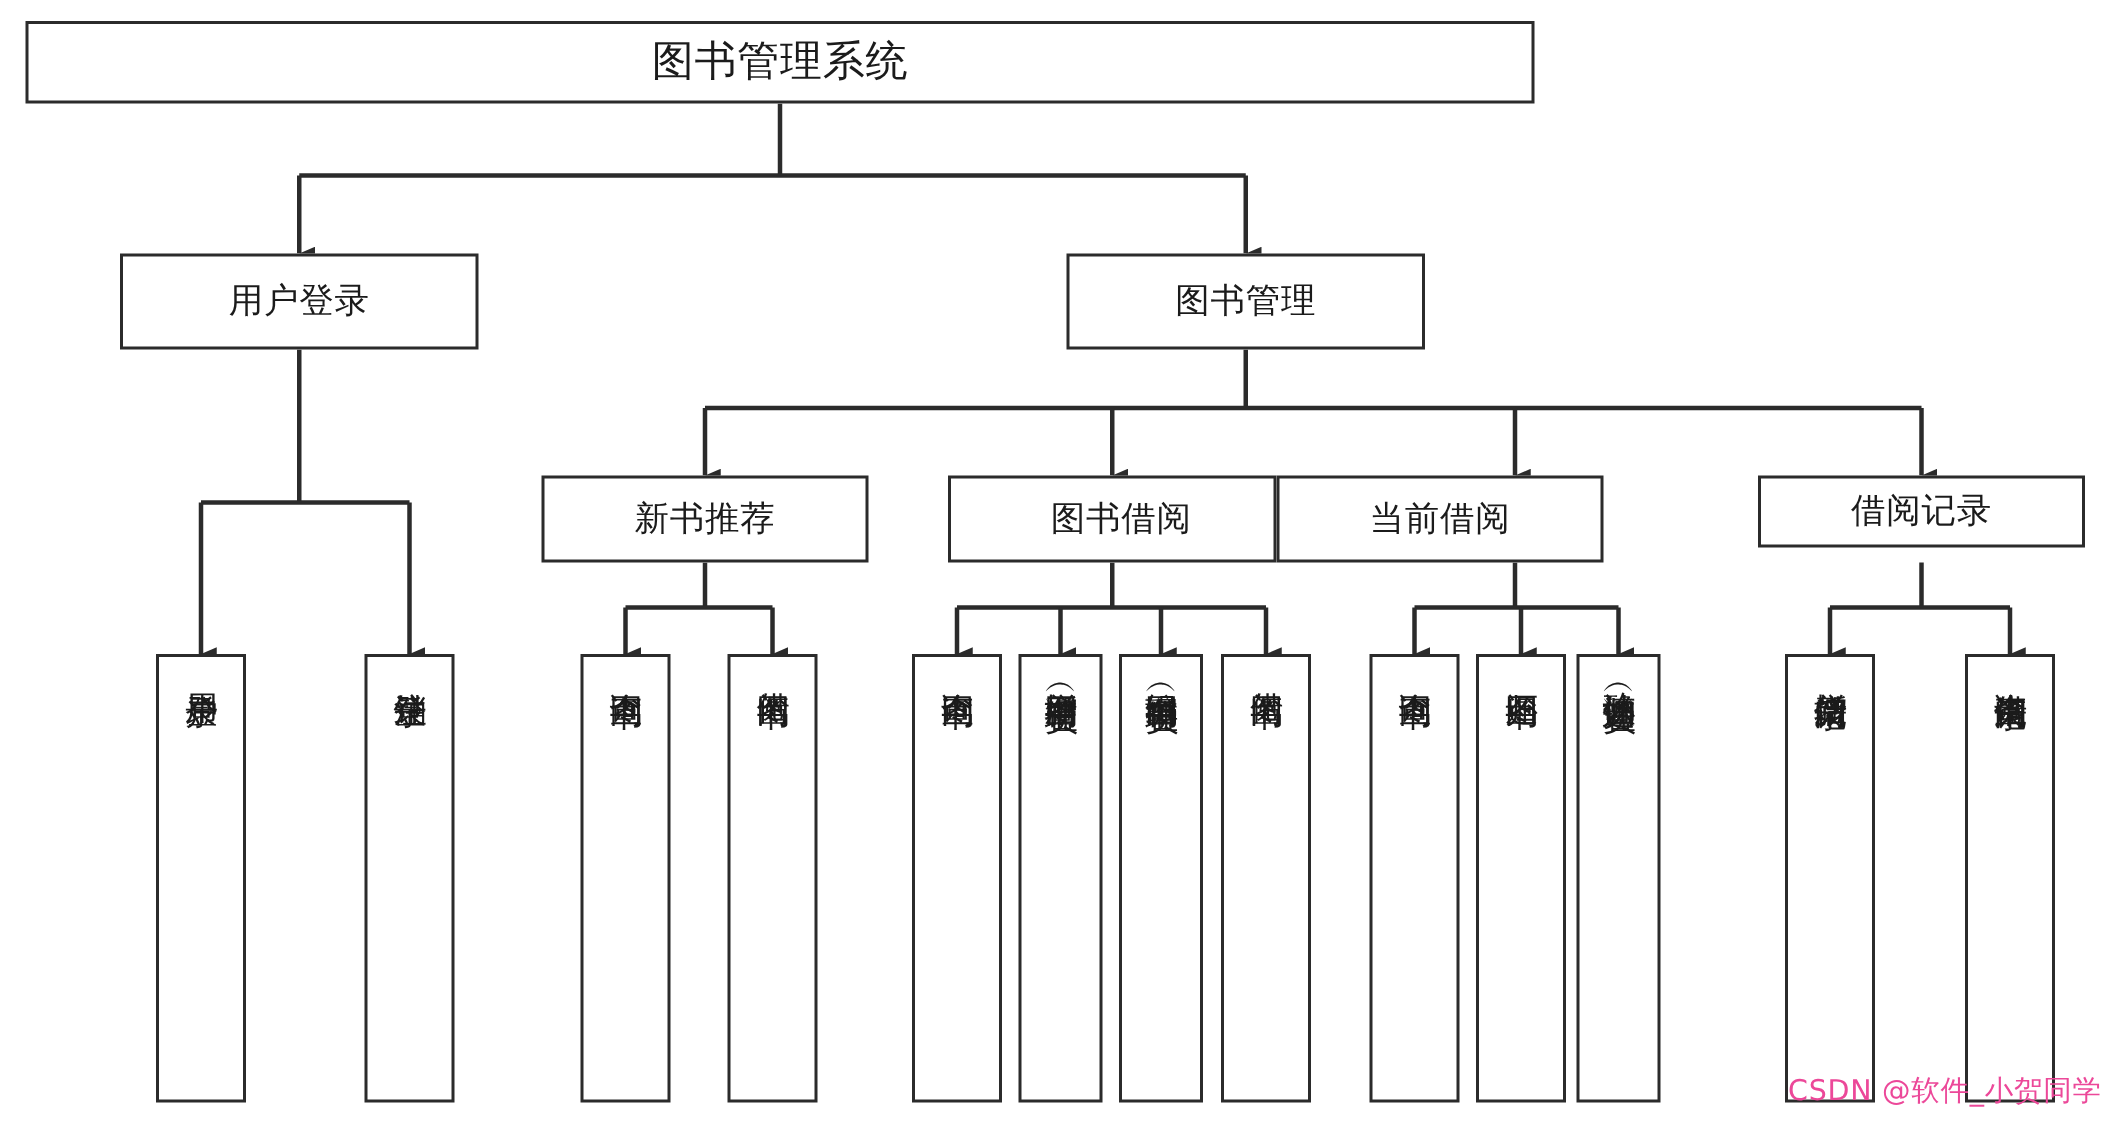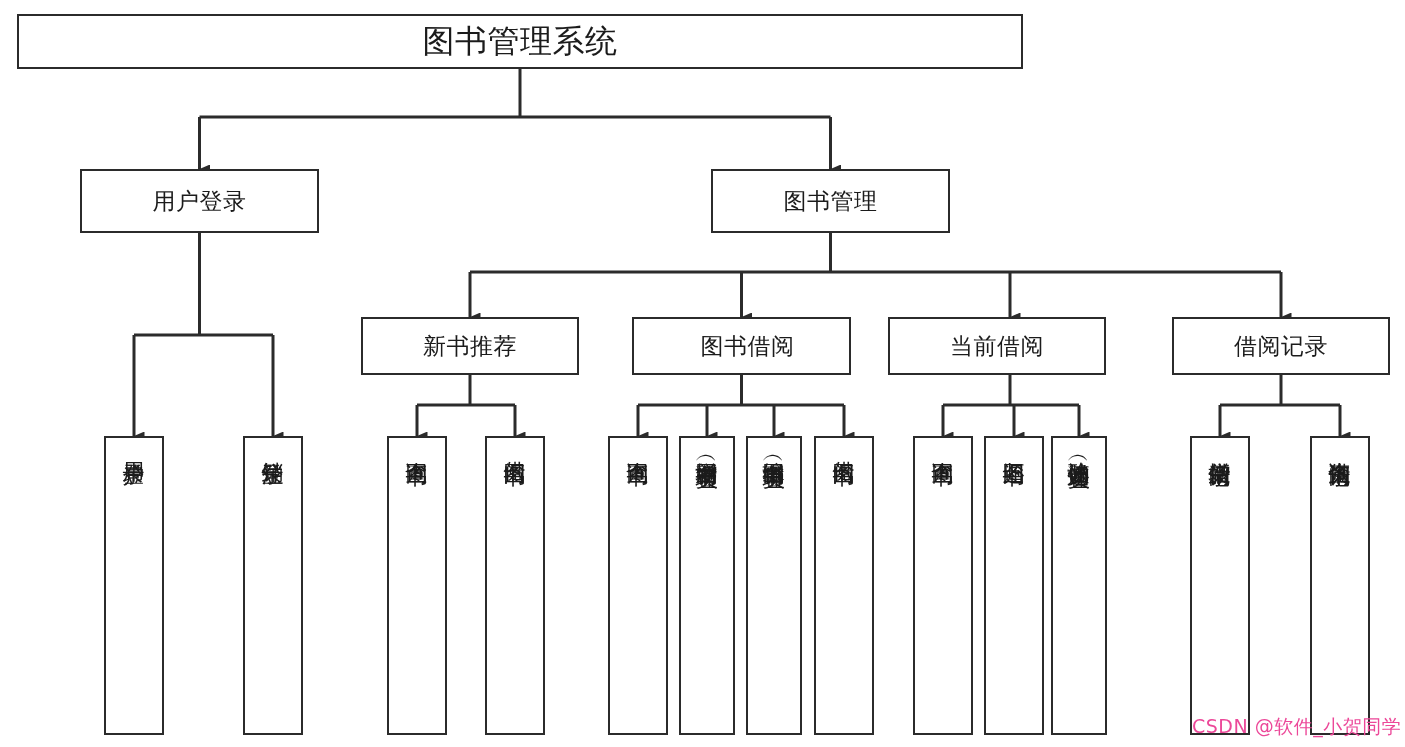--- a/index.html
+++ b/index.html
@@ -37,21 +37,21 @@
     justify-content: center;
     text-align: center;
   }
   .node .label {
     font-size: 23px;
     line-height: 1.15;
     letter-spacing: 0.5px;
     color: #1b1b1b;
     white-space: nowrap;
   }
-  .node.root .label { font-size: 32px; text-align: right; }
+  .node.root .label { font-size: 28px; text-align: right; }
   .node.vertical {
     align-items: flex-start;
     justify-content: center;
     padding-top: 6px;
   }
   .node.vertical .label {
     writing-mode: vertical-rl;
     text-orientation: upright;
     font-size: 22px;
     line-height: 1.05;
@@ -125,24 +125,24 @@
   <div class="node" style="left: 361px; top: 317px; width: 218px; height: 58px;">
     <span class="label">新书推荐</span>
   </div>
 
   <div class="node" style="left: 711px; top: 169px; width: 239px; height: 64px;">
     <span class="label">图书管理</span>
   </div>
   <div class="node" style="left: 632px; top: 317px; width: 219px; height: 58px; padding-left: 12px;">
     <span class="label">图书借阅</span>
   </div>
-  <div class="node" style="left: 888px; top: 317px; width: 218px; height: 58px;">
+  <div class="node" style="left: 851px; top: 317px; width: 218px; height: 58px; font-family: Liberation Serif, serif;">
     <span class="label">当前借阅</span>
   </div>
-  <div class="node" style="left: 1172px; top: 317px; width: 218px; height: 58px; align-items: center;">
+  <div class="node" style="left: 1172px; top: 317px; width: 218px; height: 48px; align-items: center;">
     <span class="label">借阅记录</span>
   </div>
 
   <div class="node vertical" style="left: 104px; top: 436px; width: 60px; height: 299px;">
     <span class="label">用户登录</span>
   </div>
   <div class="node vertical" style="left: 243px; top: 436px; width: 60px; height: 299px;">
     <span class="label">注销登录</span>
   </div>
 

